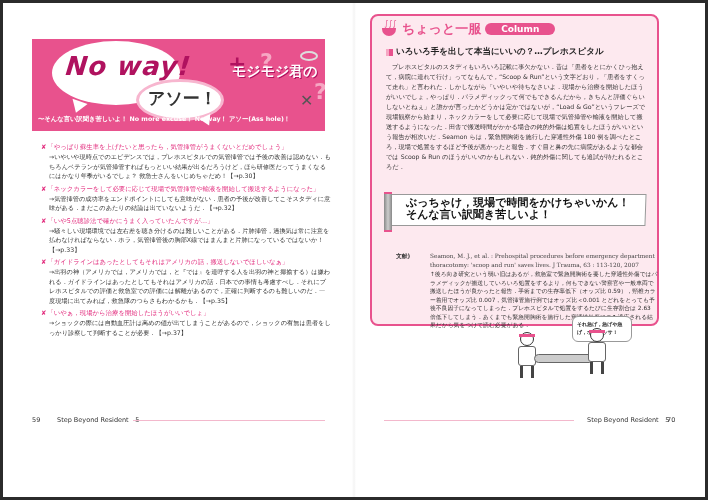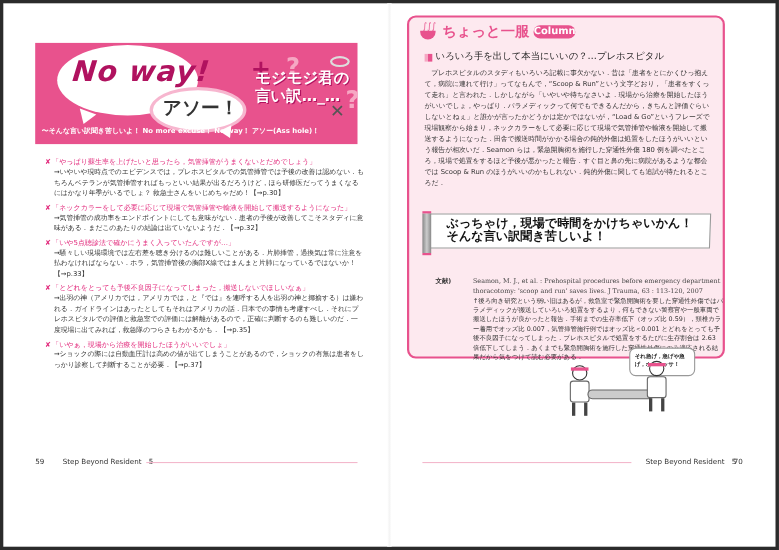--- a/index.html
+++ b/index.html
@@ -38,22 +38,22 @@
   .run { position: absolute; top: 413px; font-size: 6.5px; color: #333; white-space: nowrap; }
   .rule { position: absolute; top: 417px; height: 1px; background: #f3b8cc; }
 
   
   .colbox { position: absolute; left: 16px; top: 11px; width: 289px; height: 312px; background: #fde9ef; border: 2px solid #e8528d; border-radius: 8px; }
   .colhead { position: absolute; left: 8px; top: 4px; display: flex; align-items: center; }
   .teacup { width: 18px; height: 18px; position: relative; margin-right: 4px; }
   .teacup .cup { position: absolute; left: 2px; top: 8px; width: 14px; height: 8px; background: #e8528d; border-radius: 0 0 7px 7px; }
   .teacup .steam { position: absolute; left: 4px; top: 0; font-size: 8px; color: #e8528d; line-height: 8px; }
   .coltitle { color: #e8528d; font-weight: bold; font-size: 13px; margin-right: 4px; text-align: right; }
-  .colbadge { background: #e8528d; color: #fff; font-weight: bold; font-size: 9px; padding: 1px 0; border-radius: 9px; }
-  .subhead { position: absolute; left: 14px; top: 30px; font-size: 8.5px; font-weight: normal; color: #222; white-space: nowrap; display: flex; align-items: center; }
+  .colbadge { background: #e8528d; color: #fff; font-weight: bold; font-size: 9px; padding: 1px 16px; border-radius: 9px; }
+  .subhead { position: absolute; left: 14px; top: 30px; font-size: 8.5px; font-weight: bold; color: #222; white-space: nowrap; display: flex; align-items: center; }
   .sq { width: 7px; height: 7px; margin-right: 3px; background: linear-gradient(90deg, #f6a7c3 50%, #e8528d 50%); }
   .body { position: absolute; left: 14px; top: 46px; width: 262px; font-size: 6.2px; line-height: 10px; color: #333; text-indent: 6px; }
 
   .ribbon { position: absolute; left: 10px; top: 56px; width: 268px; height: 34px; }
   .ribbon .band { position: absolute; left: 6px; top: 2px; width: 258px; height: 32px; background: #fff; border: 1px solid #999; transform: skew(-2deg); }
   .ribbon .roll { position: absolute; left: 2px; top: 0; width: 8px; height: 40px; background: linear-gradient(90deg, #888, #ccc, #888); border-top: 2px solid #e8528d; border-bottom: 2px solid #e8528d; }
   .ribbon .txt { position: absolute; left: 24px; top: 5px; font-size: 11px; font-weight: bold; color: #111; line-height: 12px; }
 
   .refs { position: absolute; left: 24px; top: 248px; width: 262px; font-size: 5.8px; line-height: 8.5px; color: #333; }
   .reflabel { position: absolute; left: 0; top: 0; font-weight: bold; }
@@ -80,40 +80,39 @@
       <div class="noway">No way!</div>
       <div class="bubble2"></div>
       <div class="asou">アソー！</div>
       <span class="deco-plus">+</span>
       <span class="deco-q" style="left:228px;top:10px;">?</span>
       <span class="deco-q" style="left:282px;top:40px;">?</span>
       <span class="deco-ring"></span>
       <span class="deco-x">✕</span>
       <div class="mojimoji">
         <div>モジモジ君の</div>
-        <div>言い訳…_…</div>
       </div>
       <div class="subtitle">〜そんな言い訳聞き苦しいよ！ No more excuse！ No way！ アソー(Ass hole)！</div>
     </div>
 
     <div class="items">
       <div class="item">
         <div class="q"><span class="xmark">✘</span><span>「やっぱり蘇生率を上げたいと思ったら，気管挿管がうまくないとだめでしょう」</span></div>
         <div class="a">→いやいや現時点でのエビデンスでは，プレホスピタルでの気管挿管では予後の改善は認めない．もちろんベテランが気管挿管すればもっといい結果が出るだろうけど，ほら研修医だってうまくなるにはかなり年季がいるでしょ？ 救急士さんをいじめちゃだめ！【→p.30】</div>
       </div>
       <div class="item">
         <div class="q"><span class="xmark">✘</span><span>「ネックカラーをして必要に応じて現場で気管挿管や輸液を開始して搬送するようになった」</span></div>
         <div class="a">→気管挿管の成功率をエンドポイントにしても意味がない．患者の予後が改善してこそスタディに意味がある．まだこのあたりの結論は出ていないようだ．【→p.32】</div>
       </div>
       <div class="item">
         <div class="q"><span class="xmark">✘</span><span>「いや5点聴診法で確かにうまく入っていたんですが…」</span></div>
         <div class="a">→騒々しい現場環境では左右差を聴き分けるのは難しいことがある．片肺挿管，過換気は常に注意を払わなければならない．ホラ，気管挿管後の胸部X線ではまんまと片肺になっているではないか！【→p.33】</div>
       </div>
       <div class="item">
-        <div class="q"><span class="xmark">✘</span><span>「とどれをとっても予後不良因子になってしまった，搬送しないでほしいなぁ」</span></div>
+        <div class="q"><span class="xmark">✘</span><span>「ガイドラインはあったとしてもそれはアメリカの話，搬送しないでほしいなぁ」</span></div>
         <div class="a">→出羽の神（アメリカでは，アメリカでは，と『では』を連呼する人を出羽の神と揶揄する）は嫌われる．ガイドラインはあったとしてもそれはアメリカの話．日本での事情も考慮すべし．それにプレホスピタルでの評価と救急室での評価には解離があるので，正確に判断するのも難しいのだ．一度現場に出てみれば，救急隊のつらさもわかるかも．【→p.35】</div>
       </div>
       <div class="item">
         <div class="q"><span class="xmark">✘</span><span>「いやぁ，現場から治療を開始したほうがいいでしょ」</span></div>
         <div class="a">→ショックの際には自動血圧計は高めの値が出てしまうことがあるので，ショックの有無は患者をしっかり診察して判断することが必要．【→p.37】</div>
       </div>
     </div>
 
     <div class="folio" style="left:29px;">59</div>
     <div class="run" style="left:54px;">Step Beyond Resident　5</div>

